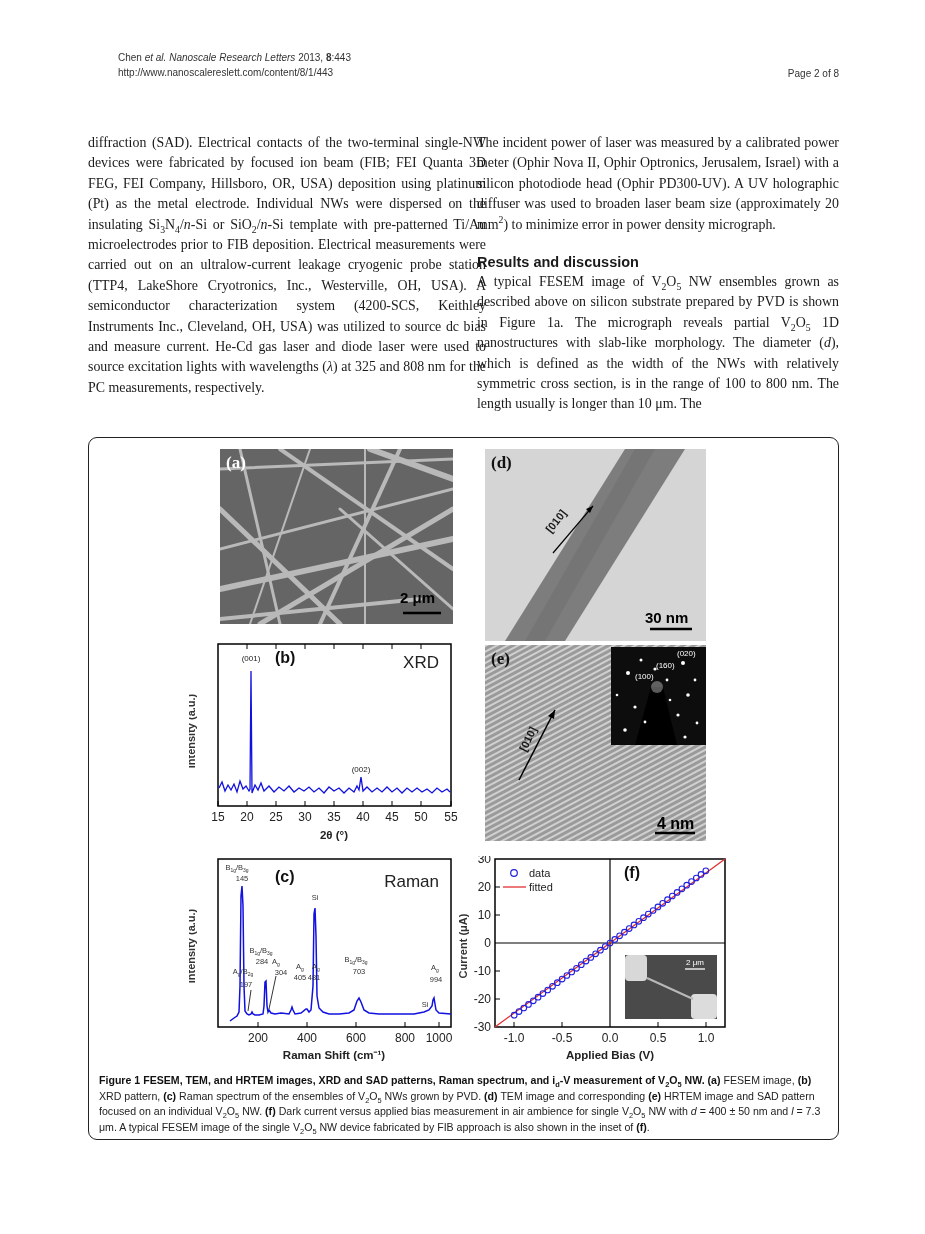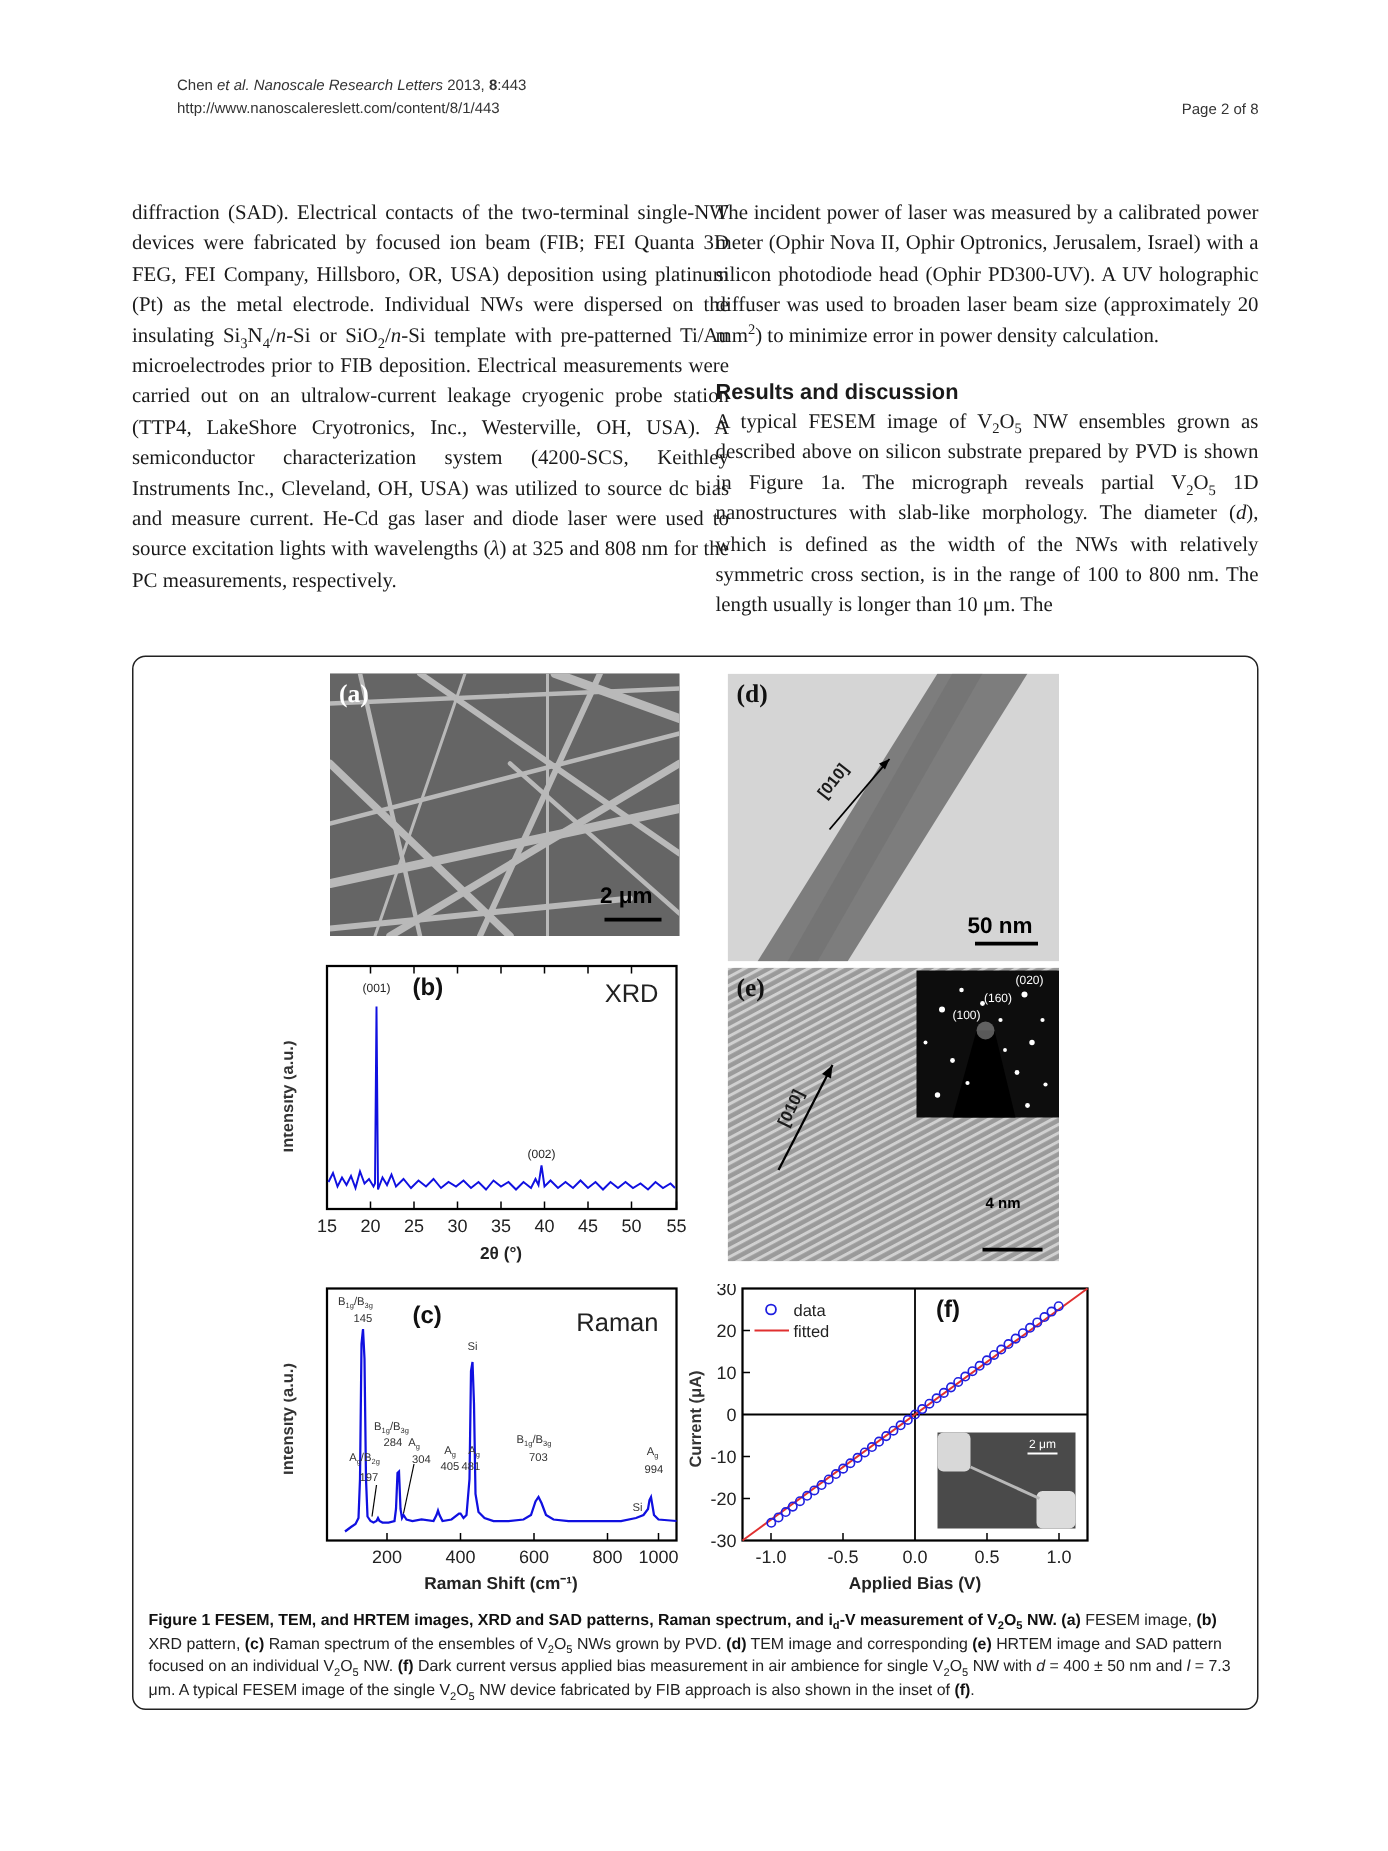--- a/index.html
+++ b/index.html
@@ -33,21 +33,21 @@
   </div>
   <div>http://www.nanoscalereslett.com/content/8/1/443</div>
 </div>
 <div class="hdr hdr-right">Page 2 of 8</div>
 
 <div class="col col-left">
   <p><span>diffraction (SAD). Electrical contacts of the two-terminal single-NW devices were fabricated by focused ion beam (FIB; FEI Quanta 3D FEG, FEI Company, Hillsboro, OR, USA) deposition using platinum (Pt) as the metal electrode. Individual NWs were dispersed on the insulating Si</span><sub>3</sub><span>N</span><sub>4</sub><span>/</span><i>n</i><span>-Si or SiO</span><sub>2</sub><span>/</span><i>n</i><span>-Si template with pre-patterned Ti/Au microelectrodes prior to FIB deposition. Electrical measurements were carried out on an ultralow-current leakage cryogenic probe station (TTP4, LakeShore Cryotronics, Inc., Westerville, OH, USA). A semiconductor characterization system (4200-SCS, Keithley Instruments Inc., Cleveland, OH, USA) was utilized to source dc bias and measure current. He-Cd gas laser and diode laser were used to source excitation lights with wavelengths (</span><i>λ</i><span>) at 325 and 808 nm for the PC measurements, respectively.</span></p>
 </div>
 
 <div class="col col-right">
-  <p><span>The incident power of laser was measured by a calibrated power meter (Ophir Nova II, Ophir Optronics, Jerusalem, Israel) with a silicon photodiode head (Ophir PD300-UV). A UV holographic diffuser was used to broaden laser beam size (approximately 20 mm</span><sup>2</sup><span>) to minimize error in power density calculation.</span></p>
+  <p><span>The incident power of laser was measured by a calibrated power meter (Ophir Nova II, Ophir Optronics, Jerusalem, Israel) with a silicon photodiode head (Ophir PD300-UV). A UV holographic diffuser was used to broaden laser beam size (approximately 20 mm</span><sup>2</sup><span>) to minimize error in power density micrograph.</span></p>
   <div class="sec-title">Results and discussion</div>
   <p><span>A typical FESEM image of V</span><sub>2</sub><span>O</span><sub>5</sub><span> NW ensembles grown as described above on silicon substrate prepared by PVD is shown in Figure 1a. The micrograph reveals partial V</span><sub>2</sub><span>O</span><sub>5</sub><span> 1D nanostructures with slab-like morphology. The diameter (</span><i>d</i><span>), which is defined as the width of the NWs with relatively symmetric cross section, is in the range of 100 to 800 nm. The length usually is longer than 10 μm. The</span></p>
 </div>
 
 <div class="figbox">
 
   <div class="panel" style="left:131px; top:11px; width:233px; height:175px; background:#6a6a6a;">
     <svg width="233" height="175">
       <rect width="233" height="175" fill="#656565"></rect>
       <g stroke="#c8c8c8" stroke-linecap="round" opacity="0.85">
@@ -75,21 +75,21 @@
     <svg width="221" height="192">
       <rect width="221" height="192" fill="#d5d5d5"></rect>
       <polygon points="140,0 200,0 80,192 20,192" fill="#7d7d7d"></polygon>
       <polygon points="150,0 170,0 60,192 40,192" fill="#6e6e6e" opacity="0.5"></polygon>
       <line x1="68" y1="104" x2="108" y2="57" stroke="#000" stroke-width="1.2"></line>
       <polygon points="108,57 101,60 105,64" fill="#000"></polygon>
       <line x1="165" y1="180" x2="207" y2="180" stroke="#000" stroke-width="2.5"></line>
     </svg>
     <div class="plbl" style="left:6px; top:4px; color:#111;">(d)</div>
     <div style="position:absolute; left:58px; top:66px; font-family:'Liberation Sans',sans-serif; font-weight:bold; font-size:11px; transform:rotate(-52deg);">[010]</div>
-    <div style="position:absolute; left:160px; top:160px; font-family:'Liberation Sans',sans-serif; font-weight:bold; font-size:15px; color:#000;">50 nm</div>
+    <div style="position:absolute; left:160px; top:160px; font-family:'Liberation Sans',sans-serif; font-weight:bold; font-size:15px; color:#000;">30 nm</div>
   </div>
 
   <div class="panel" style="left:396px; top:207px; width:221px; height:196px;">
     <svg width="221" height="196">
       <defs>
         <pattern id="lat" width="5" height="5" patternUnits="userSpaceOnUse" patternTransform="rotate(62)">
           <rect width="5" height="5" fill="#9a9a9a"></rect>
           <rect width="2" height="5" fill="#d0d0d0"></rect>
         </pattern>
       </defs>
@@ -116,21 +116,21 @@
             <circle cx="200" cy="92" r="1.6"></circle>
             <circle cx="212" cy="78" r="1.4"></circle>
           <circle cx="160" cy="77" r="1.4"></circle>
             <circle cx="185" cy="55" r="1.3"></circle>
             <circle cx="132" cy="50" r="1.3"></circle>
         </g>
       </g>
     </svg>
     <div class="plbl" style="left:6px; top:4px; color:#111;">(e)</div>
     <div style="position:absolute; left:30px; top:88px; font-family:'Liberation Sans',sans-serif; font-weight:bold; font-size:11px; transform:rotate(-64deg);">[010]</div>
-    <div style="position:absolute; left:172px; top:152px; font-family:'Liberation Sans',sans-serif; font-weight:bold; font-size:10px; color:#000;">4 nm</div>
+    <div style="position:absolute; left:172px; top:170px; font-family:'Liberation Sans',sans-serif; font-weight:bold; font-size:16px; color:#000;">4 nm</div>
     <div style="position:absolute; left:192px; top:4px; font-family:'Liberation Sans',sans-serif; font-size:8px; color:#fff;">(020)</div>
     <div style="position:absolute; left:171px; top:16px; font-family:'Liberation Sans',sans-serif; font-size:8px; color:#fff;">(160)</div>
     <div style="position:absolute; left:150px; top:27px; font-family:'Liberation Sans',sans-serif; font-size:8px; color:#fff;">(100)</div>
   </div>
 
   <div class="panel" style="left:100px; top:203px; width:280px; height:215px;">
     <svg width="280" height="215">
       <rect x="29" y="3" width="233" height="162" fill="none" stroke="#000" stroke-width="1.5"></rect>
       <g stroke="#000" stroke-width="1">
         <line x1="29" y1="165" x2="29" y2="160"></line>

